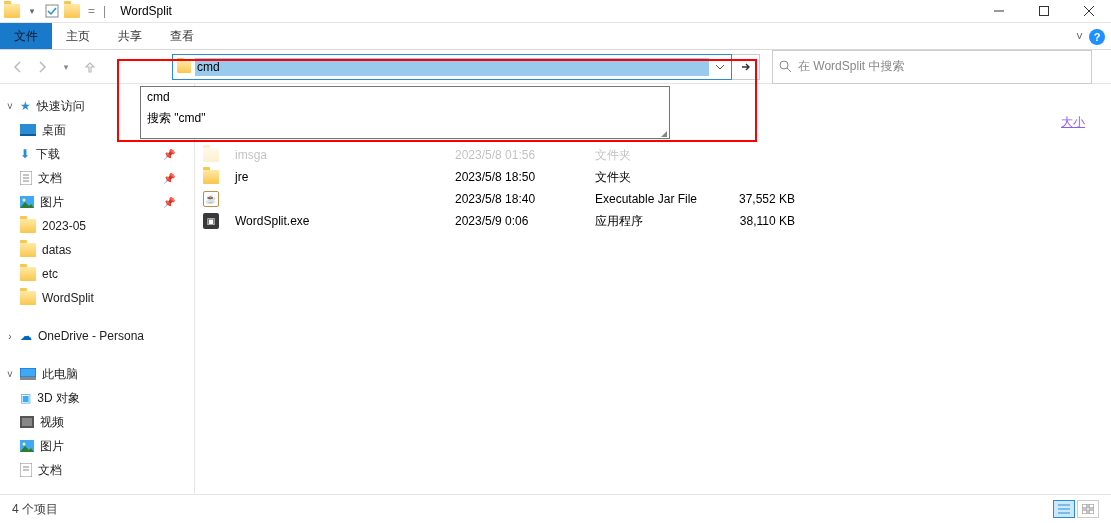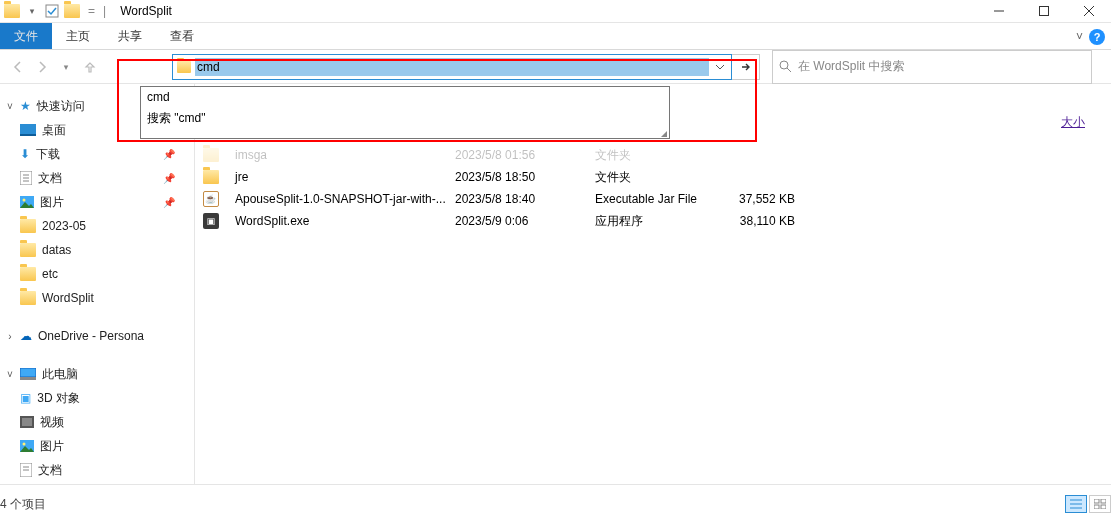--- a/index.html
+++ b/index.html
@@ -8,21 +8,21 @@
 
 .titlebar { height: 23px; display: flex; align-items: center; background: #fff; border-bottom: 1px solid #e5e5e5; }
 .tb-left { display: flex; align-items: center; gap: 4px; padding-left: 4px; }
 .tb-ico { width: 16px; height: 16px; display: inline-flex; align-items: center; justify-content: center; }
 .tb-title { padding-left: 8px; }
 .tb-spacer { flex: 1; }
 .tb-btn { width: 45px; height: 23px; display: flex; align-items: center; justify-content: center; }
 
 
 .ribbon { height: 27px; display: flex; align-items: stretch; border-bottom: 1px solid #d9d9d9; background:#fff; position: relative; }
-.ribbon-file { background: #1979ca; color: #e5e5e5; padding: 8px 14px; display: flex; align-items: center; }
+.ribbon-file { background: #1979ca; color: #0f172a; padding: 8px 14px; display: flex; align-items: center; }
 .ribbon-tab { padding: 0 14px; display: flex; align-items: center; color: #333; }
 .ribbon-right { position:absolute; right:6px; top:0; height:27px; display:flex; align-items:center; gap:6px;}
 .help-circle { width:16px; height:16px; border-radius:50%; background:#1e90ff; color:#fff; display:flex; align-items:center; justify-content:center; font-weight:bold; font-size:11px;}
 
 
 .navbar { height: 34px; display: flex; align-items: center; border-bottom: 1px solid #e5e5e5; padding: 0 6px; }
 .nav-arrow { width: 24px; height: 24px; display:flex; align-items:center; justify-content:center; color:#888; }
 .address-region { flex: 0 0 auto; display:flex; align-items:center; height:26px; margin-left: 70px; }
 .address-box { width: 560px; height: 26px; border: 1px solid #2a8dd4; display:flex; align-items:center; background:#fff; }
 .addr-folder { width: 22px; display:flex; align-items:center; justify-content:center; }
@@ -50,31 +50,31 @@
 .exp { position:absolute; left: 4px; color:#555; font-size:10px; width:12px; text-align:center;}
 .sb-label { color:#222; }
 .star { color:#2a8dd4; }
 
 
 .filepane { flex:1; position: relative; }
 .col-name { width: 260px; padding-left: 8px; }
 .col-date { width: 140px; }
 .col-type { width: 130px; }
 .col-size { width: 80px; text-align: right; padding-right: 10px;}
-.hdr-size-box { position:absolute; right: 16px; top: 26px; padding: 4px 10px; color:#4c1d95; z-index: 40; text-decoration: underline;}
+.hdr-size-box { position:absolute; right: 16px; top: 26px; padding: 4px 10px; color:#8b5cf6; z-index: 40; text-decoration: underline;}
 .fl-row { display:flex; height: 22px; align-items:center; }
 .fl-row .col-name { display:flex; align-items:center; gap:16px; }
 .ico-folder { width:16px; height:14px; background: linear-gradient(#ffe9a6,#f9c64f); border-radius:1px; position:relative; }
 .ico-folder::before { content:""; position:absolute; top:-3px; left:0; width:7px; height:3px; background:#f9c64f; border-radius:1px 1px 0 0;}
 .ico-jar { width:16px; height:16px; background:#fff; border:1px solid #c38b44; border-radius:2px; display:flex; align-items:center; justify-content:center; color:#c38b44; font-size:9px;}
 .ico-exe { width:16px; height:16px; background:#3a3a3a; border-radius:2px; display:flex; align-items:center; justify-content:center; color:#fff; font-size:9px;}
 .fl-body { position:absolute; top: 60px; left:0; right:0; }
 
 
-.statusbar { height: 39px; border-top:1px solid #e5e5e5; display:flex; align-items:center; padding: 0 0; color:#444; position:absolute; bottom:0; left:0; right:0; background:#fff;}
+.statusbar { height: 29px; border-top:1px solid #e5e5e5; display:flex; align-items:center; padding: 0 12px; color:#444; position:absolute; bottom:0; left:0; right:0; background:#fff;}
 .sb-right { margin-left:auto; display:flex; gap:2px; }
 .view-btn { width:22px; height:18px; border:1px solid #ccc; display:flex; align-items:center; justify-content:center; }
 .view-btn.active { background:#cce8ff; border-color:#2a8dd4;}
 
 svg { display:block; }
 </style>
 </head>
 <body>
 
 <div class="titlebar">
@@ -311,21 +311,20 @@
             <span class="ico-folder"></span>
             <span>jre</span>
           </div>
         <div class="col-date">2023/5/8 18:50</div>
         <div class="col-type">文件夹</div>
         <div class="col-size"></div>
       </div>
       <div class="fl-row">
         <div class="col-name">
             <span class="ico-jar">☕</span>
-            <span>ApouseSplit-1.0-SNAPSHOT-jar-with-...</span>
           </div>
         <div class="col-date">2023/5/8 18:40</div>
         <div class="col-type">Executable Jar File</div>
         <div class="col-size">37,552 KB</div>
       </div>
       <div class="fl-row">
         <div class="col-name">
             <span class="ico-exe">▣</span>
             <span>WordSplit.exe</span>
           </div>

